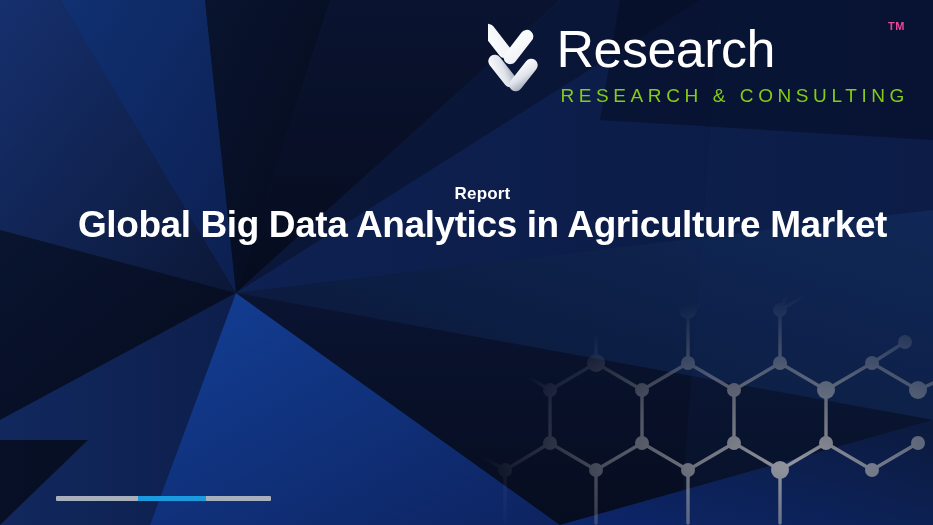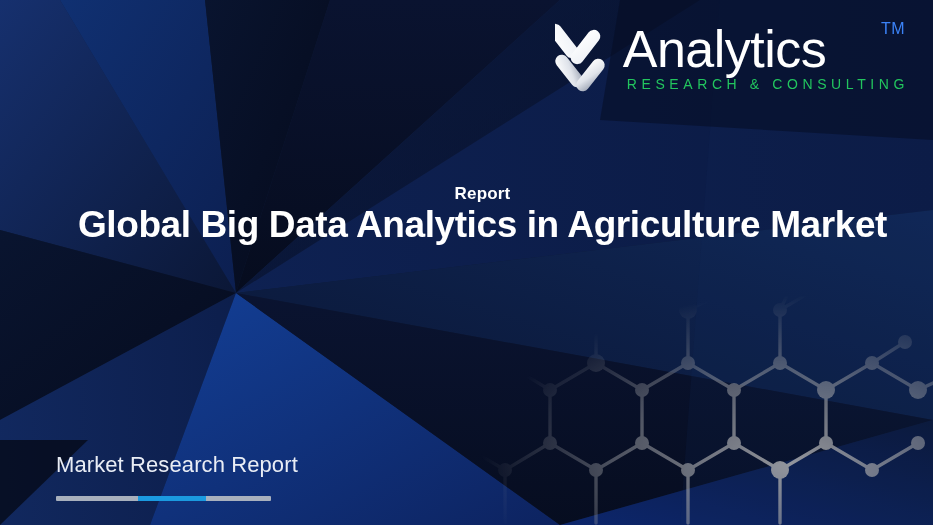--- a/index.html
+++ b/index.html
@@ -51,34 +51,35 @@
   }
   #logo-wordmark {
     font-size: 52px;
     line-height: 0.98;
     font-weight: 300;
     color: #ffffff;
     letter-spacing: -0.5px;
     white-space: nowrap;
   }
   #logo-tagline {
-    font-size: 14px;
-    color: #22c55e;
+    font-size: 19px;
+    color: #84cc16;
     letter-spacing: 4.6px;
-    margin-top: 1px;
+    margin-top: 10px;
     margin-left: 4px;
     white-space: nowrap;
   }
   #logo-tm {
     position: absolute;
     top: 8px;
     right: 4px;
-    font-size: 16px;
-    color: #3b82f6;
+    font-size: 11px;
+    color: #ec4899;
     letter-spacing: 0.5px;
+    font-weight: bold;
   }
 
   
   #title-area {
     position: absolute;
     left: 0;
     right: 0;
     top: 184px;
     text-align: center;
     padding-left: 32px;
@@ -309,34 +310,33 @@
         <rect x="24" y="9" width="13" height="40" rx="6.5" transform="rotate(38 30.5 29)" fill="url(#barHi)"></rect>
       </g>
 
       <g>
         <rect x="8" y="34" width="13" height="38" rx="6.5" transform="rotate(-38 14.5 53)" fill="url(#barLo)"></rect>
         <rect x="29" y="38" width="13" height="38" rx="6.5" transform="rotate(38 35.5 57)" fill="url(#barLo)"></rect>
       </g>
     </svg>
 
     <div id="logo-words">
-      <div id="logo-wordmark">Analytics</div>
+      <div id="logo-wordmark">Research</div>
       <div id="logo-tagline">RESEARCH &amp; CONSULTING</div>
     </div>
 
     <div id="logo-tm">TM</div>
   </div>
 
   <div id="title-area">
     <div id="report-kicker">Report</div>
     <div id="report-title">Global Big Data Analytics in Agriculture Market</div>
   </div>
 
   <div id="footer">
-    <div id="footer-label">Market Research Report</div>
     <div id="progress-bar">
         <div class="progress-seg" style="background: rgb(168, 176, 189); width: 38%;"></div>
         <div class="progress-seg" style="background: rgb(27, 154, 224); width: 32%;"></div>
         <div class="progress-seg" style="background: rgb(168, 176, 189); width: 30%;"></div>
       </div>
   </div>
 
 </div>
 
 </body></html>

